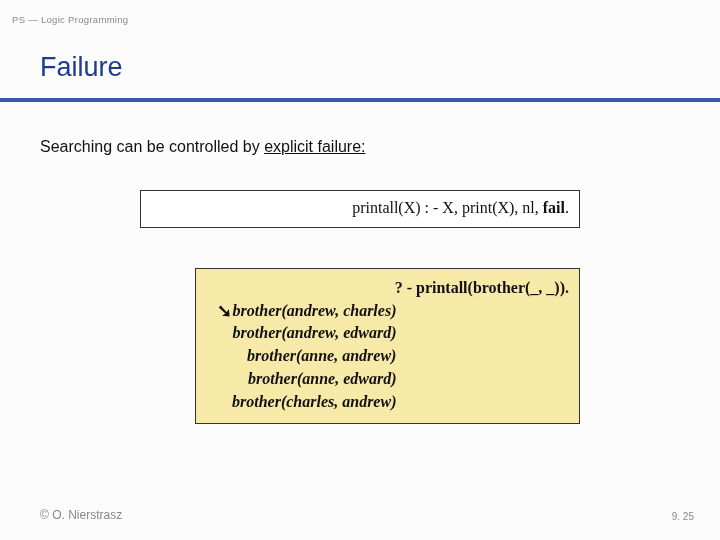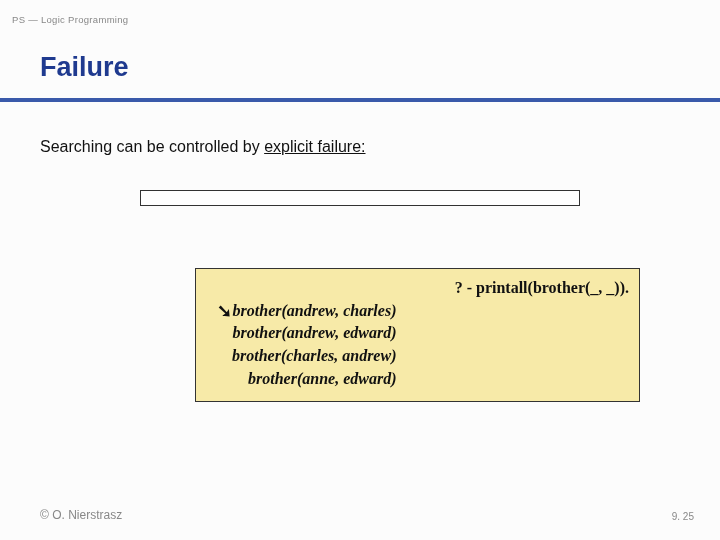--- a/index.html
+++ b/index.html
@@ -17,21 +17,21 @@
     left: 12px;
     font-size: 9.5px;
     color: #888;
     letter-spacing: 0.3px;
   }
   .title {
     position: absolute;
     top: 52px;
     left: 40px;
     font-size: 27px;
-    font-weight: bold;
+    font-weight: normal;
     color: #1f3a8f;
   }
   .blue-rule {
     position: absolute;
     top: 98px;
     left: 0;
     width: 720px;
     height: 4px;
     background: #3a5aaa;
   }
@@ -56,21 +56,21 @@
     font-family: "Times New Roman", Times, serif;
     font-size: 16px;
     line-height: 1.35;
     color: #111;
   }
   .codebox1 b { font-weight: bold; }
   .codebox2 {
     position: absolute;
     top: 268px;
     left: 195px;
-    width: 445px;
+    width: 385px;
     border: 1px solid #333;
     background: #f7eaa8;
     padding: 8px 10px 10px 10px;
     font-family: "Times New Roman", Times, serif;
     font-size: 16px;
     line-height: 1.42;
     color: #111;
   }
   .query-line { font-weight: bold; }
   .resp-block { display: flex; }
@@ -106,29 +106,33 @@
 
 <div class="title">Failure</div>
 
 <div class="blue-rule"></div>
 
 <div class="intro">
   <span>Searching can be controlled by </span><span class="ef">explicit failure:</span>
 </div>
 
 <div class="codebox1">
+  <div>
+    <span>printall(X) : - X, print(X), nl, </span><b>fail</b><span>.</span>
+  </div>
 </div>
 
 <div class="codebox2">
   <div class="query-line">? - printall(brother(_, _)).</div>
   <div class="resp-block">
     <div class="arrow">➘</div>
     <div class="resp-lines">
       <div>brother(andrew, charles)</div>
       <div>brother(andrew, edward)</div>
+      <div>brother(anne, andrew)</div>
+      <div>brother(anne, edward)</div>
       <div>brother(charles, andrew)</div>
-      <div>brother(anne, edward)</div>
     </div>
   </div>
 </div>
 
 <div class="footer-left">© O. Nierstrasz</div>
 <div class="footer-right">9. 25</div>
 
 </body></html>

